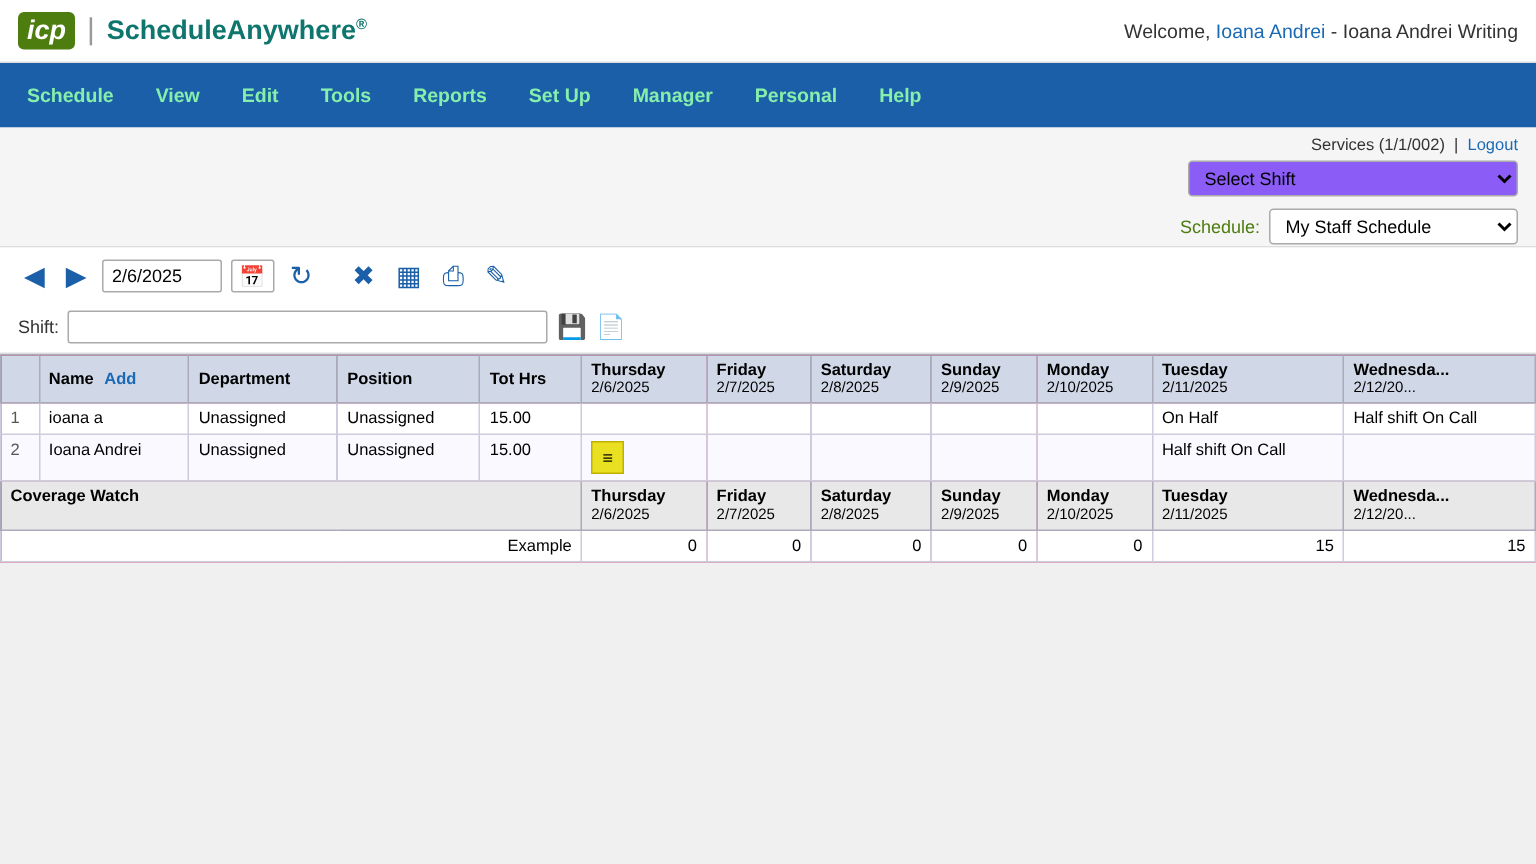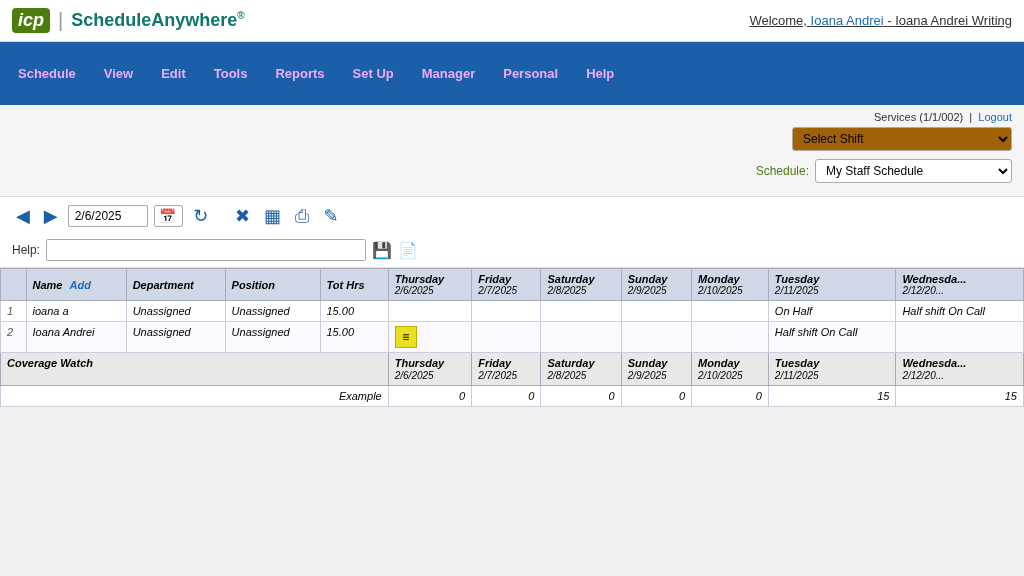--- a/index.html
+++ b/index.html
@@ -20,43 +20,43 @@
       color: white;
       font-size: 18px;
       font-weight: bold;
       padding: 2px 6px;
       border-radius: 4px;
       font-style: italic;
     }
     .logo-divider { color: #999; font-size: 20px; }
     .logo-text { color: #0f766e; font-size: 18px; font-weight: bold; }
     .logo-reg { font-size: 10px; vertical-align: super; }
-    .welcome-area { font-size: 13px; color: #333; text-decoration: underline; }
+    .welcome-area { font-size: 13px; color: #333; }
     .welcome-area a { color: #1a6ab5; text-decoration: none; }
 
     
     .nav-bar {
       background: #1a5fa8;
       display: flex;
       align-items: center;
       padding: 0 4px;
     }
     .nav-bar a {
-      color: #f0abfc;
+      color: #86efac;
       text-decoration: none;
       font-size: 13px;
       font-weight: bold;
-      padding: 24px 14px;
+      padding: 14px 14px;
       display: inline-block;
     }
 
     
     .sub-header {
       background: #f5f5f5;
-      padding: 6px 12px 13px;
+      padding: 6px 12px 1px;
       display: flex;
       flex-direction: column;
       align-items: flex-end;
       border-bottom: 1px solid #ddd;
     }
     .logout-row {
       font-size: 11px;
       color: #333;
       margin-bottom: 4px;
     }
@@ -65,33 +65,33 @@
       display: flex;
       flex-direction: column;
       gap: 4px;
       align-items: flex-end;
     }
     .dropdown-select {
       width: 220px;
       padding: 3px 6px;
       font-size: 12px;
       border: 1px solid #aaa;
-      background: #a16207;
+      background: #8b5cf6;
       border-radius: 3px;
       appearance: auto;
     }
     .schedule-row {
       display: flex;
       align-items: center;
       gap: 6px;
       margin-top: 4px;
     }
     .schedule-label { font-size: 12px; color: #4d7c0f; }
     .schedule-select {
-      width: 197px;
+      width: 166px;
       padding: 3px 6px;
       font-size: 12px;
       border: 1px solid #aaa;
       background: white;
       border-radius: 3px;
       appearance: auto;
     }
 
     
     .toolbar {
@@ -149,21 +149,20 @@
       border: none;
       cursor: pointer;
       font-size: 16px;
       color: #555;
     }
 
     
     .schedule-table-wrap {
       overflow-x: auto;
       background: #be185d;
-      font-style: italic;
     }
     .schedule-table {
       width: 100%;
       border-collapse: collapse;
       font-size: 11px;
     }
     .schedule-table th {
       background: #d0d8e8;
       border: 1px solid #aab;
       padding: 4px 6px;
@@ -272,21 +271,21 @@
   <input type="text" class="date-input" value="2/6/2025" style="">
   <button class="calendar-btn" title="Calendar">📅</button>
   <button class="toolbar-btn" title="Refresh">↻</button>
   &nbsp;&nbsp;
   <button class="toolbar-btn" title="Cut">✖</button>
   <button class="toolbar-btn" title="Copy">▦</button>
   <button class="toolbar-btn" title="Paste">⎙</button>
   <button class="toolbar-btn" title="Edit">✎</button>
 
   <div class="note-area">
-    <span class="note-label">Help:</span>
+    <span class="note-label">Shift:</span>
     <input type="text" class="note-input" style="">
     <button class="note-icon-btn" title="Save Note">💾</button>
     <button class="note-icon-btn" title="Export">📄</button>
   </div>
 </div>
 
 <div class="schedule-table-wrap">
   <table class="schedule-table">
     <thead>
       <tr>

